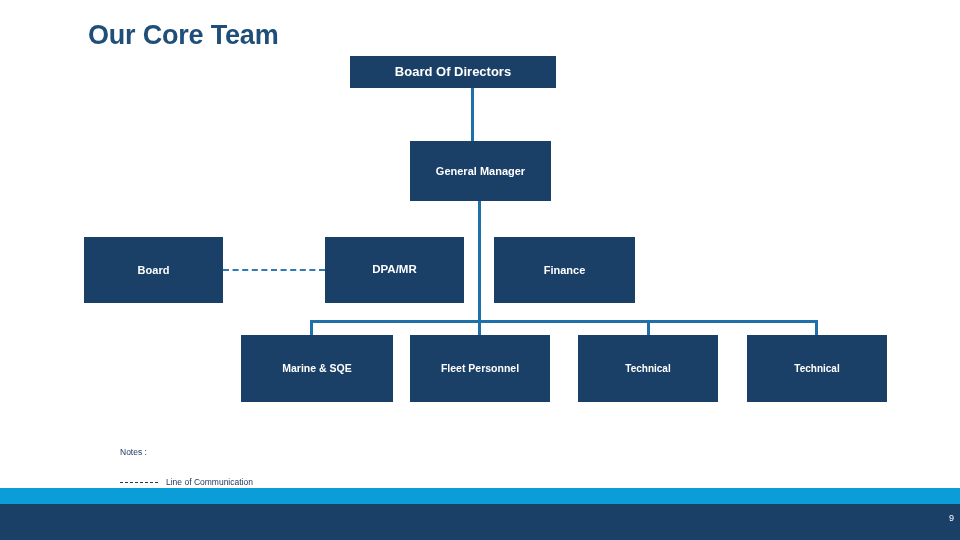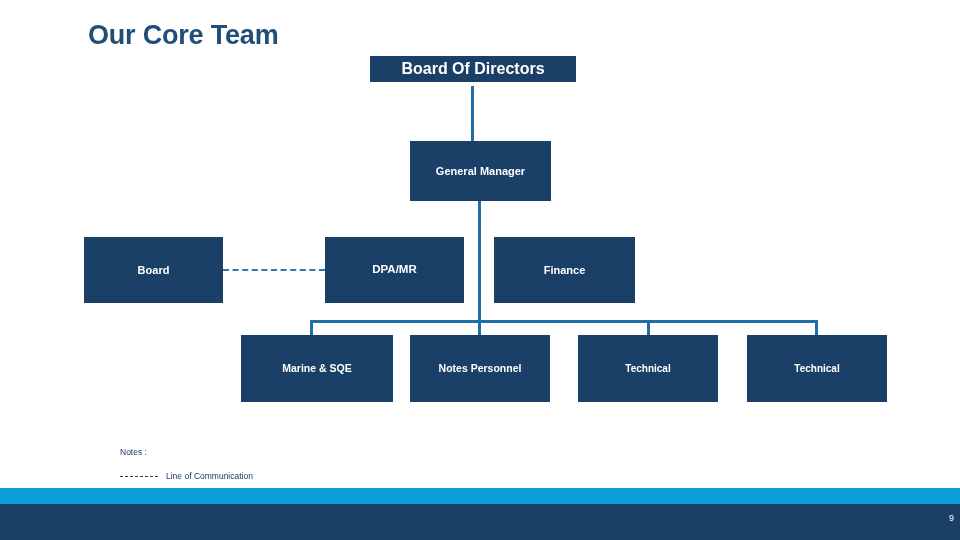--- a/index.html
+++ b/index.html
@@ -51,21 +51,21 @@
     display: flex;
     align-items: center;
     justify-content: center;
     font-weight: bold;
     text-align: center;
     box-sizing: border-box;
     line-height: 1.15;
   }
   .node-label { display: block; }
 
-  #node-board      { left: 370px; top: 56px;  width: 206px; height: 26px; font-size: 16px; }
+  #node-board      { left: 350px; top: 56px;  width: 206px; height: 32px; font-size: 13px; }
   #node-gm         { left: 410px; top: 141px; width: 141px; height: 60px; font-size: 11px; }
   #node-vessel     { left: 84px;  top: 237px; width: 139px; height: 66px; font-size: 11px; }
   #node-dpamr      { left: 325px; top: 237px; width: 139px; height: 66px; font-size: 11.5px; }
   #node-finance    { left: 494px; top: 237px; width: 141px; height: 66px; font-size: 11px; }
   #node-marine     { left: 241px; top: 335px; width: 152px; height: 67px; font-size: 10.5px; text-align: center; }
   #node-fleet      { left: 410px; top: 335px; width: 140px; height: 67px; font-size: 10.5px; }
   #node-technical  { left: 578px; top: 335px; width: 140px; height: 67px; font-size: 10px; }
   #node-purchasing { left: 747px; top: 335px; width: 140px; height: 67px; font-size: 10px; }
 
   
@@ -102,21 +102,21 @@
 
   
   #notes-block {
     position: absolute;
     left: 120px;
     top: 447px;
   }
   #notes-title {
     font-size: 8.5px;
     color: #1F3864;
-    margin-bottom: 14px;
+    margin-bottom: 20px;
   }
   #notes-legend-row {
     display: flex;
     align-items: center;
   }
   #notes-dash {
     width: 38px;
     height: 0;
     border-top: 1.5px dashed #1F3864;
     margin-right: 8px;
@@ -187,21 +187,21 @@
 
   <div class="node" id="node-finance">
     <span class="node-label">Finance</span>
   </div>
 
   <div class="node" id="node-marine">
     <span class="node-label">Marine &amp; SQE</span>
   </div>
 
   <div class="node" id="node-fleet">
-    <span class="node-label">Notes Personnel</span>
+    <span class="node-label">Fleet Personnel</span>
   </div>
 
   <div class="node" id="node-technical">
     <span class="node-label">Technical</span>
   </div>
 
   <div class="node" id="node-purchasing">
     <span class="node-label">Technical</span>
   </div>
 

